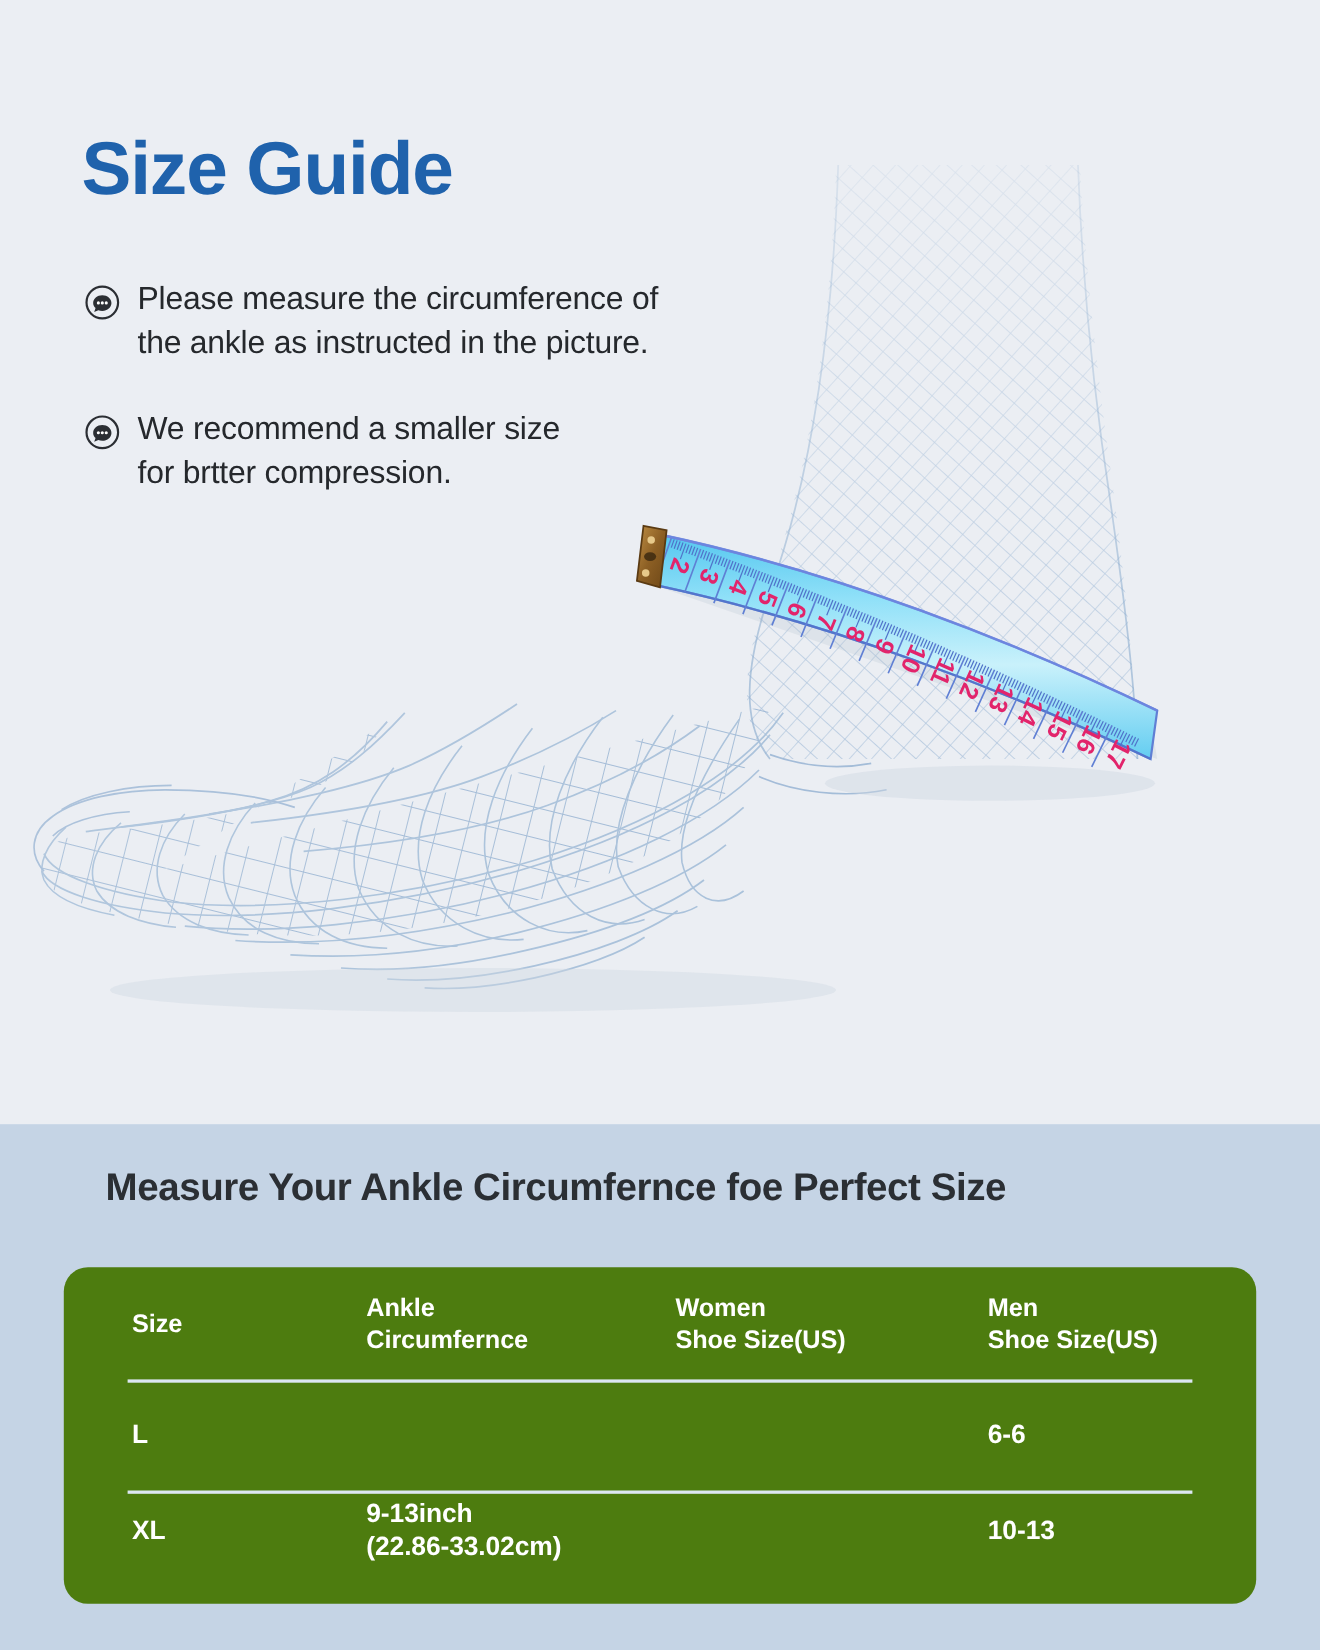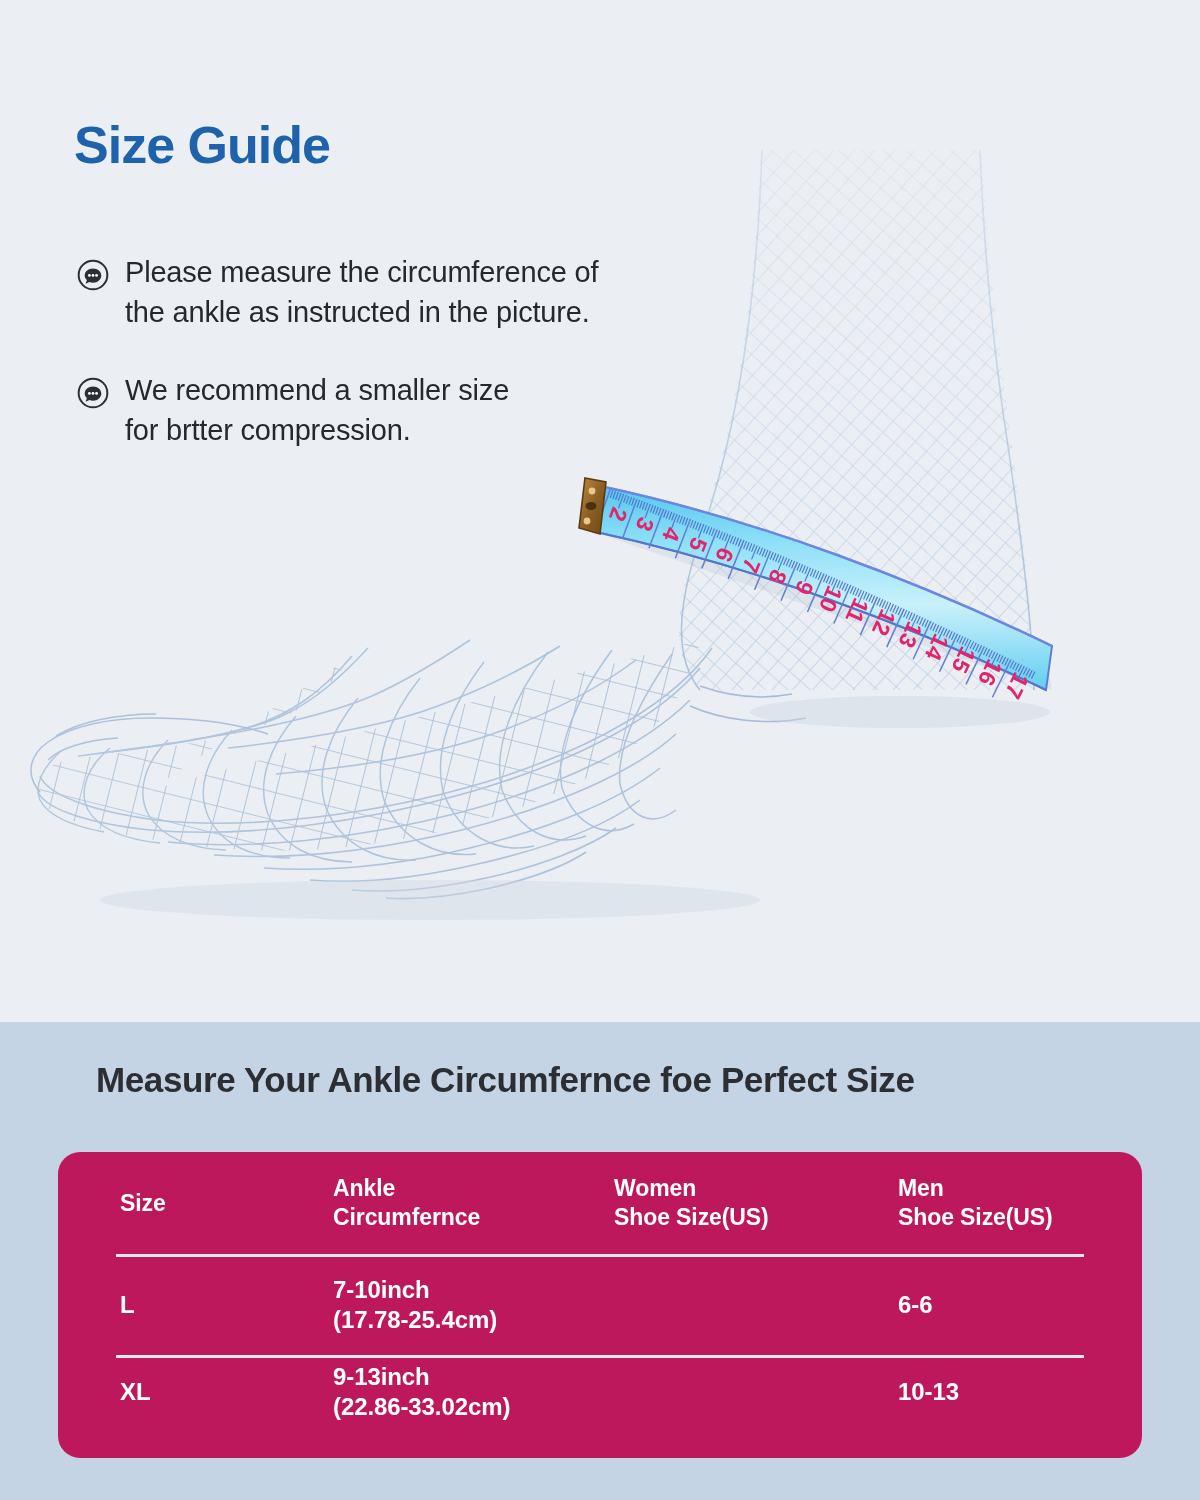--- a/index.html
+++ b/index.html
@@ -24,21 +24,21 @@
     height: 1022px;
     background: #ebeef3;
     overflow: hidden;
   }
 
   
   #page-title {
     position: absolute;
     left: 74px;
     top: 118px;
-    font-size: 52px;
+    font-size: 68px;
     font-weight: 700;
     letter-spacing: -1px;
     color: #1f62ac;
     line-height: 1.05;
   }
 
   
   .bullet-row {
     position: absolute;
     display: flex;
@@ -104,21 +104,21 @@
     margin-left: 20px;
   }
 
   
   #size-table {
     position: absolute;
     left: 58px;
     top: 130px;
     width: 1084px;
     height: 306px;
-    background: #be185d;
+    background: #4d7c0f;
     border-radius: 22px;
     overflow: hidden;
   }
 
   .trow {
     position: relative;
     display: flex;
     align-items: center;
     width: 100%;
   }
@@ -536,22 +536,20 @@
       <div class="cell thead-cell col-1">Ankle
 Circumfernce</div>
       <div class="cell thead-cell col-2">Women
 Shoe Size(US)</div>
       <div class="cell thead-cell col-3">Men
 Shoe Size(US)</div>
     </div>
 
     <div class="trow divider" id="trow-0">
       <div class="cell tbody-cell col-0">L</div>
-      <div class="cell tbody-cell col-1">7-10inch
-(17.78-25.4cm)</div>
       <div class="cell tbody-cell col-3">6-6</div>
     </div>
 
     <div class="trow divider" id="trow-1">
       <div class="cell tbody-cell col-0">XL</div>
       <div class="cell tbody-cell col-1">9-13inch
 (22.86-33.02cm)</div>
       <div class="cell tbody-cell col-3">10-13</div>
     </div>
 

